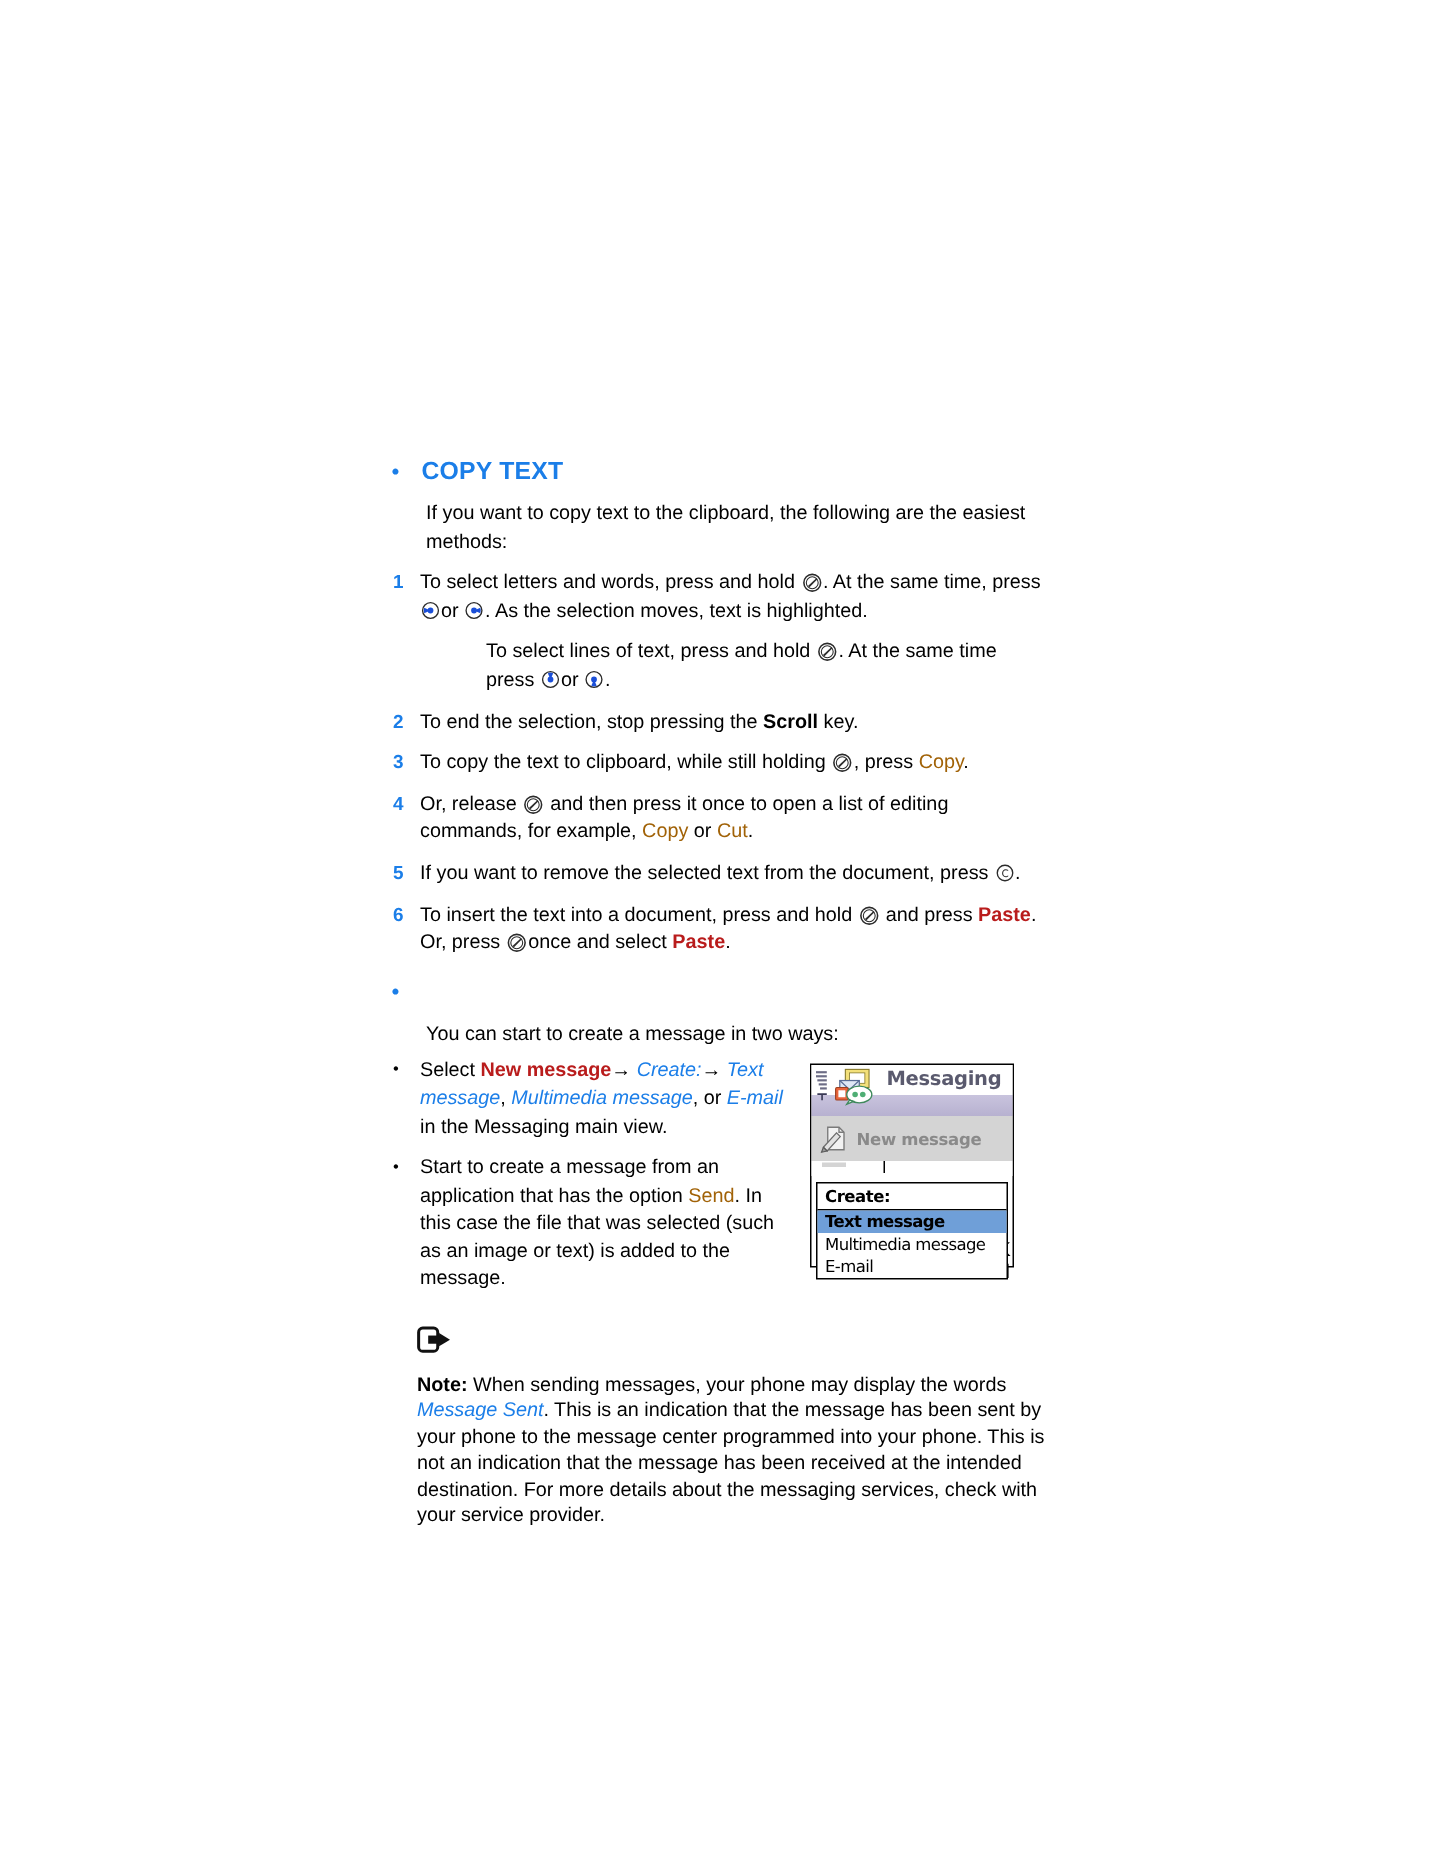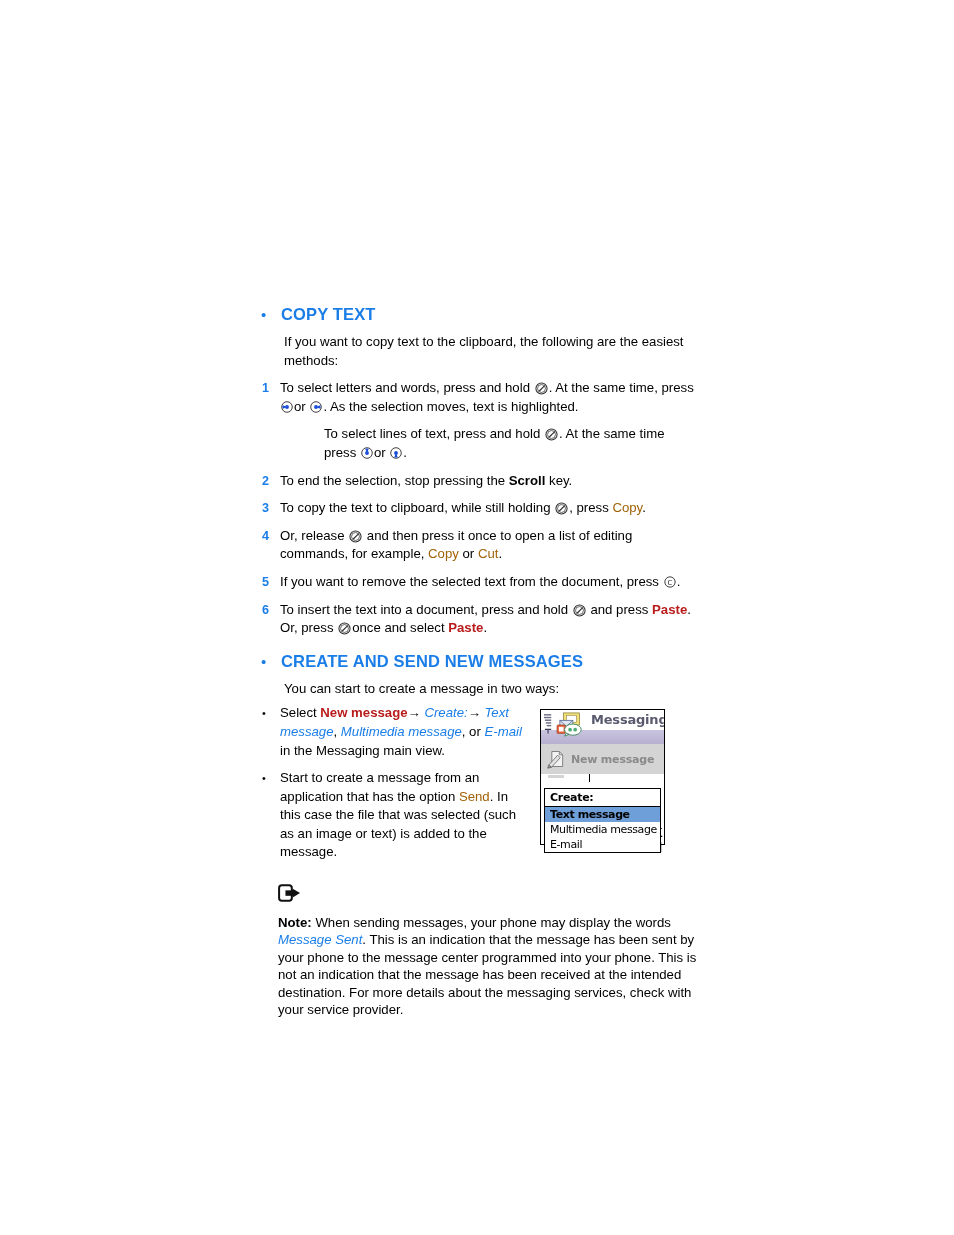--- a/index.html
+++ b/index.html
@@ -143,21 +143,21 @@
     line-height: 18.6px;
   }
   .ul-body {
     font-size: 13.2px;
     line-height: 18.6px;
     flex: 1 1 auto;
   }
 
   
   .phone {
-    width: 125px;
+    width: 136px;
     border: 1.5px solid #000;
     background: #ffffff;
     box-sizing: border-box;
     font-family: "DejaVu Sans", sans-serif;
     position: relative;
   }
   .ph-titlebar {
     height: 34px;
     position: relative;
     background: linear-gradient(to bottom, #ffffff 0%, #ffffff 58%, #c9c4de 58%, #b7b1d0 100%);
@@ -426,21 +426,20 @@
                 <circle cx="10" cy="10" r="6.1" fill="none" stroke="#2b2b2b" stroke-width="1.1"></circle>
                 <path d="M5.6 13.4 L13.6 5.9 C14.6 5 15.6 6 14.8 7 L7.2 14.7 Z" fill="#2b2b2b"></path>
               </svg></span><span>once and select</span>
           <span class="blue-b">Paste</span><span>.</span>
         </span>
       </div>
     </div>
 
     <div class="section-head" style="margin-top:14px;">
       <span class="section-bullet">•</span>
-      <span class="section-title">CREATE AND SEND NEW MESSAGES</span>
     </div>
 
     <p class="body-text" style="margin-bottom:6px;">You can start to create a message in two ways:</p>
 
     <div class="cols">
       <div class="col-left">
 
         <div class="ul-item">
           <span class="ul-bullet">•</span>
           <span class="ul-body">

